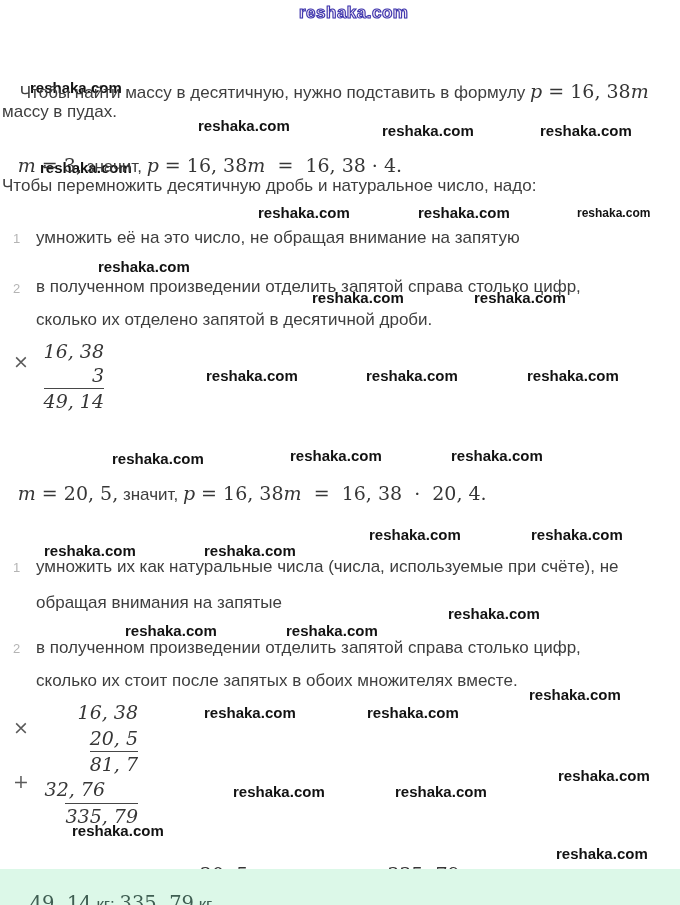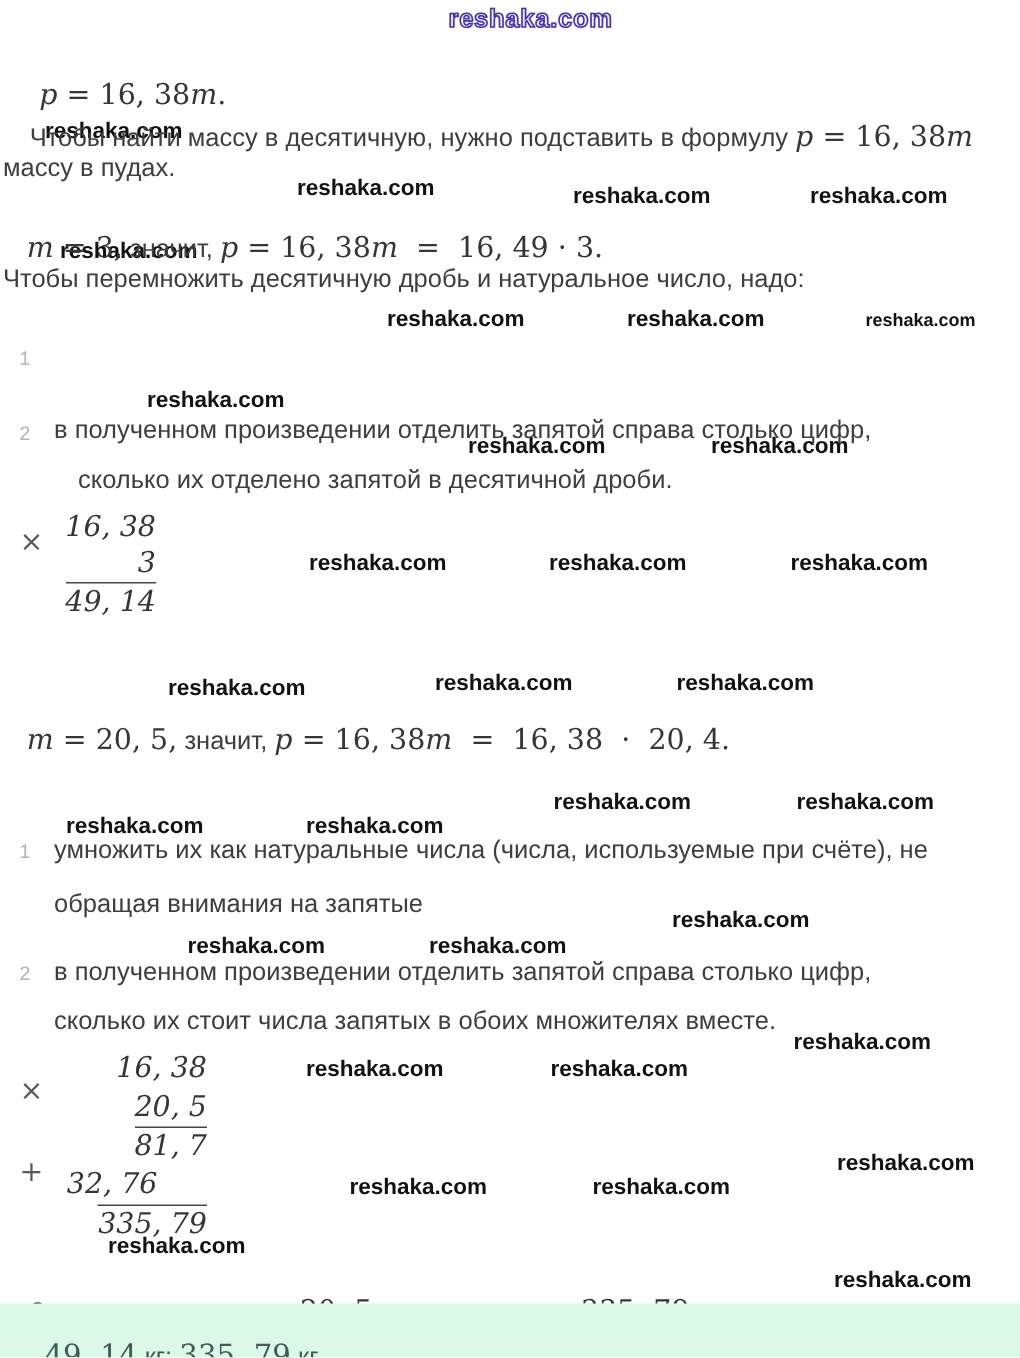--- a/index.html
+++ b/index.html
@@ -86,57 +86,55 @@
   <span class="wm" style="left:286px;top:622px">reshaka.com</span>
   <span class="wm" style="left:529px;top:686px">reshaka.com</span>
   <span class="wm" style="left:204px;top:704px">reshaka.com</span>
   <span class="wm" style="left:367px;top:704px">reshaka.com</span>
   <span class="wm" style="left:558px;top:767px">reshaka.com</span>
   <span class="wm" style="left:233px;top:783px">reshaka.com</span>
   <span class="wm" style="left:395px;top:783px">reshaka.com</span>
   <span class="wm" style="left:72px;top:822px">reshaka.com</span>
   <span class="wm" style="left:556px;top:845px">reshaka.com</span>
 
-  <div class="line m" style="left:2px;top:30px">
-    <i>p</i><span> = 16, 38</span><i>m</i><span>.</span>
-  </div>
 
   <div class="line" style="left:2px;top:62px">
     <span class="t">Чтобы найти массу в десятичную, нужно подставить в формулу </span><span class="m"><i>p</i><span> = 16, 38</span><i>m</i></span>
   </div>
   <div class="line t" style="left:2px;top:102px">массу в пудах.</div>
 
   <div class="line" style="left:0;top:136px">
-    <span class="m"><i>m</i><span> = 3,</span></span><span class="t"> значит, </span><span class="m"><i>p</i><span> = 16, 38</span><i>m</i><span>  =  16, 49 · 3.</span></span>
+    <span class="m"><i>m</i><span> = 3,</span></span><span class="t"> значит, </span><span class="m"><i>p</i><span> = 16, 38</span><i>m</i><span>  =  16, 38 · 4.</span></span>
   </div>
 
   <div class="line t" style="left:2px;top:176px">Чтобы перемножить десятичную дробь и натуральное число, надо:</div>
   <span class="num" style="left:13px;top:231px">1</span>
+  <div class="line t" style="left:36px;top:228px">умножить её на это число, не обращая внимание на запятую</div>
   <span class="num" style="left:13px;top:281px">2</span>
   <div class="line t" style="left:36px;top:277px">в полученном произведении отделить запятой справа столько цифр,</div>
-  <div class="line t" style="left:52px;top:310px">сколько их отделено запятой в десятичной дроби.</div>
+  <div class="line t" style="left:36px;top:310px">сколько их отделено запятой в десятичной дроби.</div>
 
   <div class="mult" style="left:0;top:334px;width:106px;height:82px">
     <span class="op" style="top:16px">×</span>
     <div class="mrow" style="top:6px">16, 38</div>
     <div class="mrow" style="top:30px">3</div>
     <div class="mrow underlined" style="top:54px">49, 14</div>
   </div>
 
 
   <div class="line" style="left:0;top:464px">
     <span class="m"><i>m</i><span> = 20, 5,</span></span><span class="t"> значит, </span><span class="m"><i>p</i><span> = 16, 38</span><i>m</i><span>  =  16, 38  ·  20, 4.</span></span>
   </div>
 
   <span class="num" style="left:13px;top:560px">1</span>
   <div class="line t" style="left:36px;top:593px">обращая внимания на запятые</div>
   <div class="line t" style="left:36px;top:557px">умножить их как натуральные числа (числа, используемые при счёте), не</div>
   <span class="num" style="left:13px;top:641px">2</span>
   <div class="line t" style="left:36px;top:638px">в полученном произведении отделить запятой справа столько цифр,</div>
-  <div class="line t" style="left:36px;top:671px">сколько их стоит числа запятых в обоих множителях вместе.</div>
+  <div class="line t" style="left:36px;top:671px">сколько их стоит после запятых в обоих множителях вместе.</div>
 
   <div class="mult" style="left:0;top:695px;width:140px;height:135px">
     <span class="op" style="top:21px">×</span>
     <span class="op" style="top:75px">+</span>
     <div class="mrow" style="top:6px">16, 38</div>
     <div class="mrow" style="top:32px">20, 5</div>
     <div class="mrow underlined" style="top:56px">81, 7</div>
     <div class="mrow shift" style="top:83px">32, 76</div>
     <div class="mrow underlined" style="top:108px">335, 79</div>
   </div>

